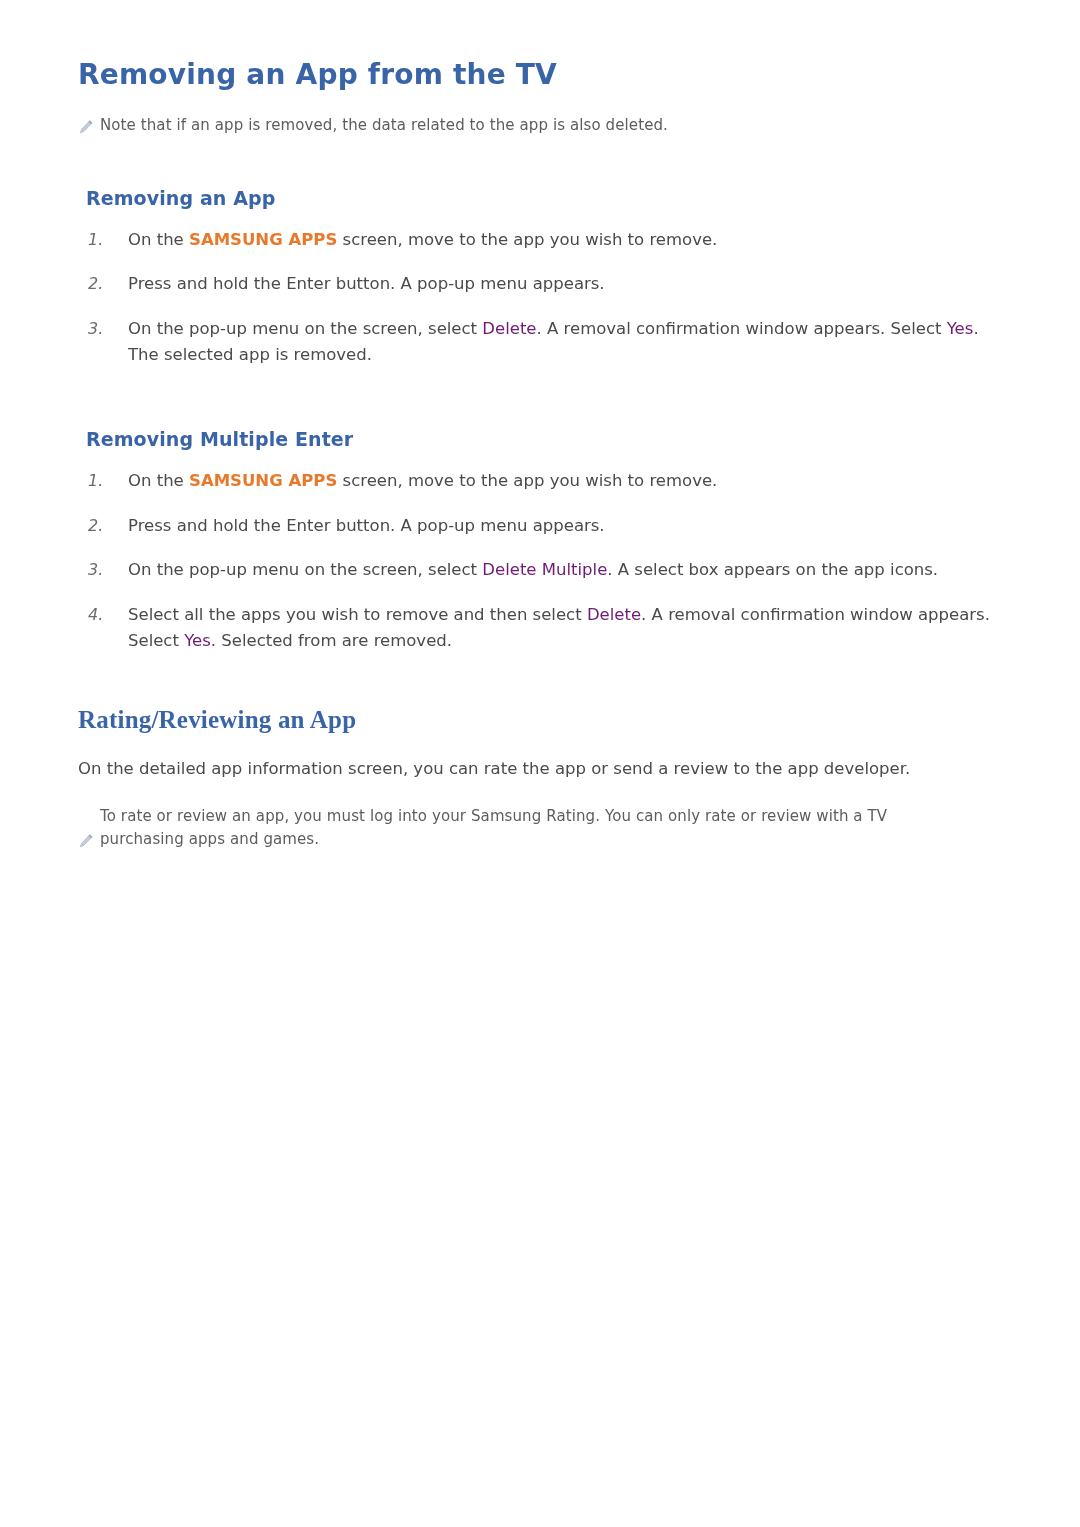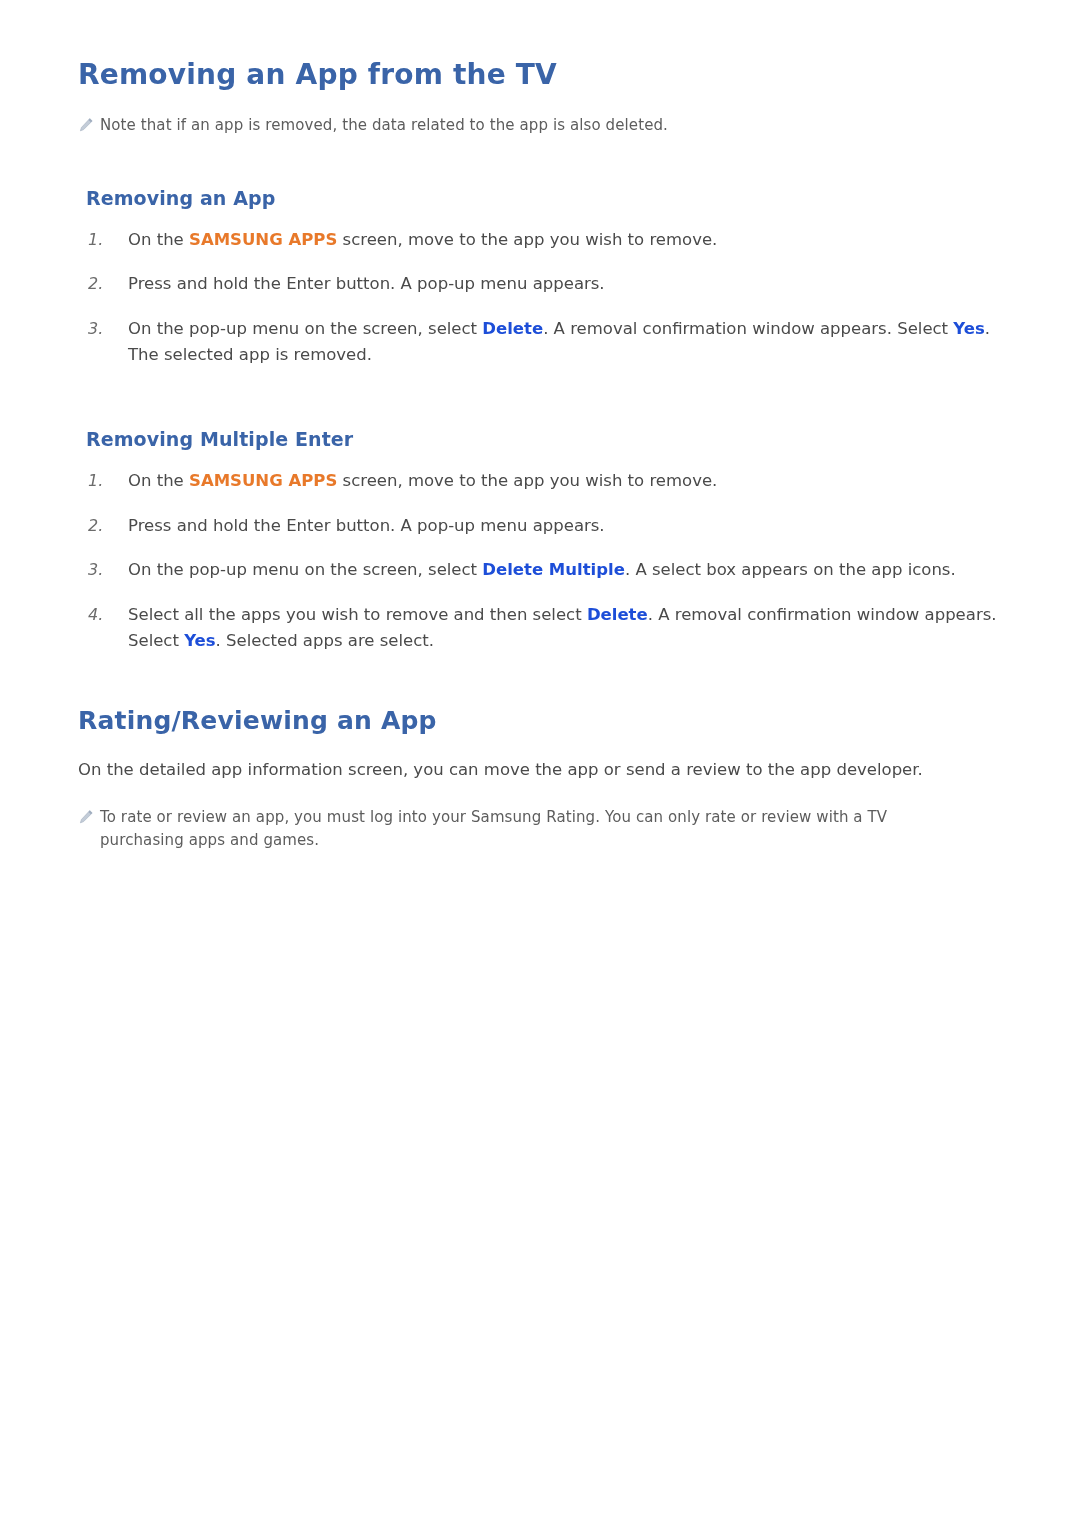--- a/index.html
+++ b/index.html
@@ -46,25 +46,26 @@
     margin: 8px;
     letter-spacing: 0.1px;
   }
 
   h1.title2 {
     font-size: 25px;
     font-weight: bold;
     color: #3a64a8;
     margin: 0;
     letter-spacing: 0.2px;
+    font-family: Liberation Serif, serif;
   }
 
   .note-row {
     display: flex;
-    align-items: flex-start;
+    align-items: flex-end;
     margin-top: 22px;
   }
   .note-icon {
     width: 22px;
     min-width: 22px;
     padding-top: 3px;
     color: #9aa7b8;
     font-size: 14px;
     line-height: 1;
   }
@@ -100,22 +101,22 @@
     color: #4a4a4a;
     max-width: 880px;
   }
 
   .kw-orange {
     color: #e8792a;
     font-weight: bold;
     text-align: right;
   }
   .kw-blue {
-    color: #1d4ed8;
-    font-weight: bold;
+    color: #701a75;
+    font-weight: normal;
   }
 
   .para {
     font-size: 16.5px;
     line-height: 1.6;
     color: #4a4a4a;
   }
 
   .sp-1 { height: 42px; }
   .sp-3 { height: 52px; }
@@ -170,31 +171,31 @@
         <li class="step">
           <span class="step-num">2.</span>
           <span class="step-body"><span>Press and hold the Enter button. A pop-up menu appears.</span></span>
         </li>
         <li class="step">
           <span class="step-num">3.</span>
           <span class="step-body"><span>On the pop-up menu on the screen, select </span><span class="kw-blue">Delete Multiple</span><span>. A select box appears on the app icons.</span></span>
         </li>
         <li class="step">
           <span class="step-num">4.</span>
-          <span class="step-body"><span>Select all the apps you wish to remove and then select </span><span class="kw-blue">Delete</span><span>. A removal confirmation window appears. Select </span><span class="kw-blue">Yes</span><span>. Selected apps are select.</span></span>
+          <span class="step-body"><span>Select all the apps you wish to remove and then select </span><span class="kw-blue">Delete</span><span>. A removal confirmation window appears. Select </span><span class="kw-blue">Yes</span><span>. Selected from are removed.</span></span>
         </li>
       </ul>
 
     <div class="sp-3"></div>
 
     <h1 class="title2">Rating/Reviewing an App</h1>
 
     <div class="sp-4"></div>
 
-    <div class="para">On the detailed app information screen, you can move the app or send a review to the app developer.</div>
+    <div class="para">On the detailed app information screen, you can rate the app or send a review to the app developer.</div>
 
     <div class="note-row">
       <div class="note-icon">
         <svg width="16" height="16" viewBox="0 0 16 16" aria-hidden="true">
           <path d="M11.8 1.6 L14.2 4.0 L5.6 12.6 L2.4 13.8 L3.5 10.4 Z" fill="#c3ccd8" stroke="#a9b4c3" stroke-width="0.7"></path>
           <path d="M11.8 1.6 L14.2 4.0 L12.9 5.3 L10.5 2.9 Z" fill="#9fadbf"></path>
         </svg>
       </div>
       <div class="note-text" style="max-width:870px">To rate or review an app, you must log into your Samsung Rating. You can only rate or review with a TV purchasing apps and games.</div>
     </div>

